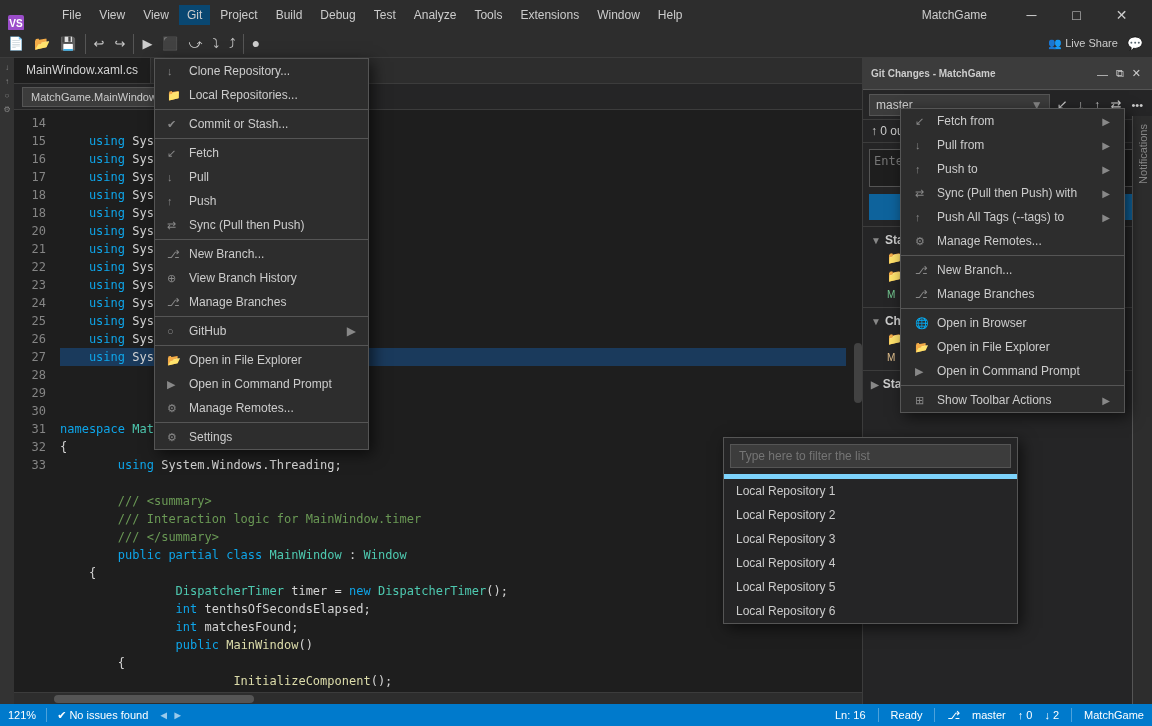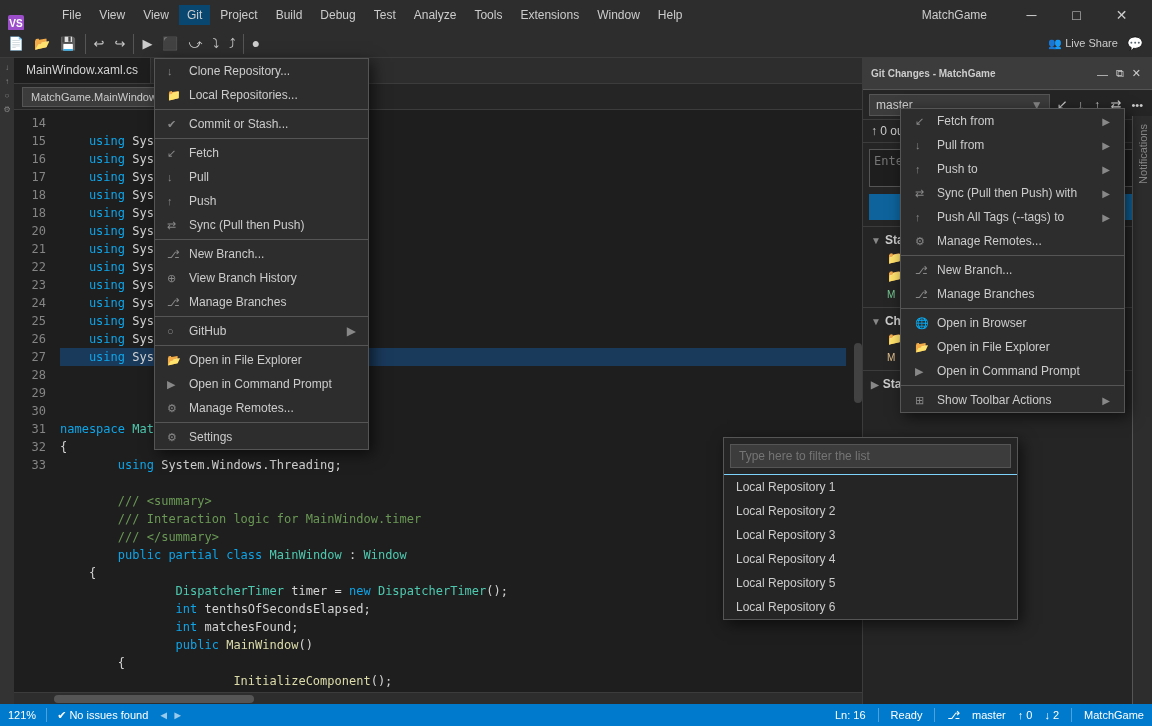--- a/index.html
+++ b/index.html
@@ -742,21 +742,21 @@
   <div class="context-item">
     <div class="ci-left">
       <span class="ci-icon">⊞</span>
       <span>Show Toolbar Actions</span>
     </div>
     <span class="ci-arrow">▶</span>
   </div>
 </div>
 
 <div id="local-repos" style="position:absolute; top:437px; left:723px; width:295px; background:#252526; border:1px solid #555; z-index:300; box-shadow:4px 4px 14px rgba(0,0,0,0.6);">
-  <div id="local-repos-filter" style="padding:6px; border-bottom:1px solid #7dd3fc;">
+  <div id="local-repos-filter" style="padding:6px; border-bottom:5px solid #7dd3fc;">
     <input type="text" style="width: 100%; height: 24px; background: rgb(60, 60, 60); border: 1px solid rgb(85, 85, 85); color: rgb(204, 204, 204); font-size: 12px; padding: 0px 8px; outline: none;" placeholder="Type here to filter the list">
   </div>
   <div id="local-repos-scrollable" style="max-height:200px; overflow-y:auto;">
     <div class="repo-item">Local Repository 1</div>
     <div class="repo-item">Local Repository 2</div>
     <div class="repo-item">Local Repository 3</div>
     <div class="repo-item">Local Repository 4</div>
     <div class="repo-item">Local Repository 5</div>
     <div class="repo-item">Local Repository 6</div>
   </div>

